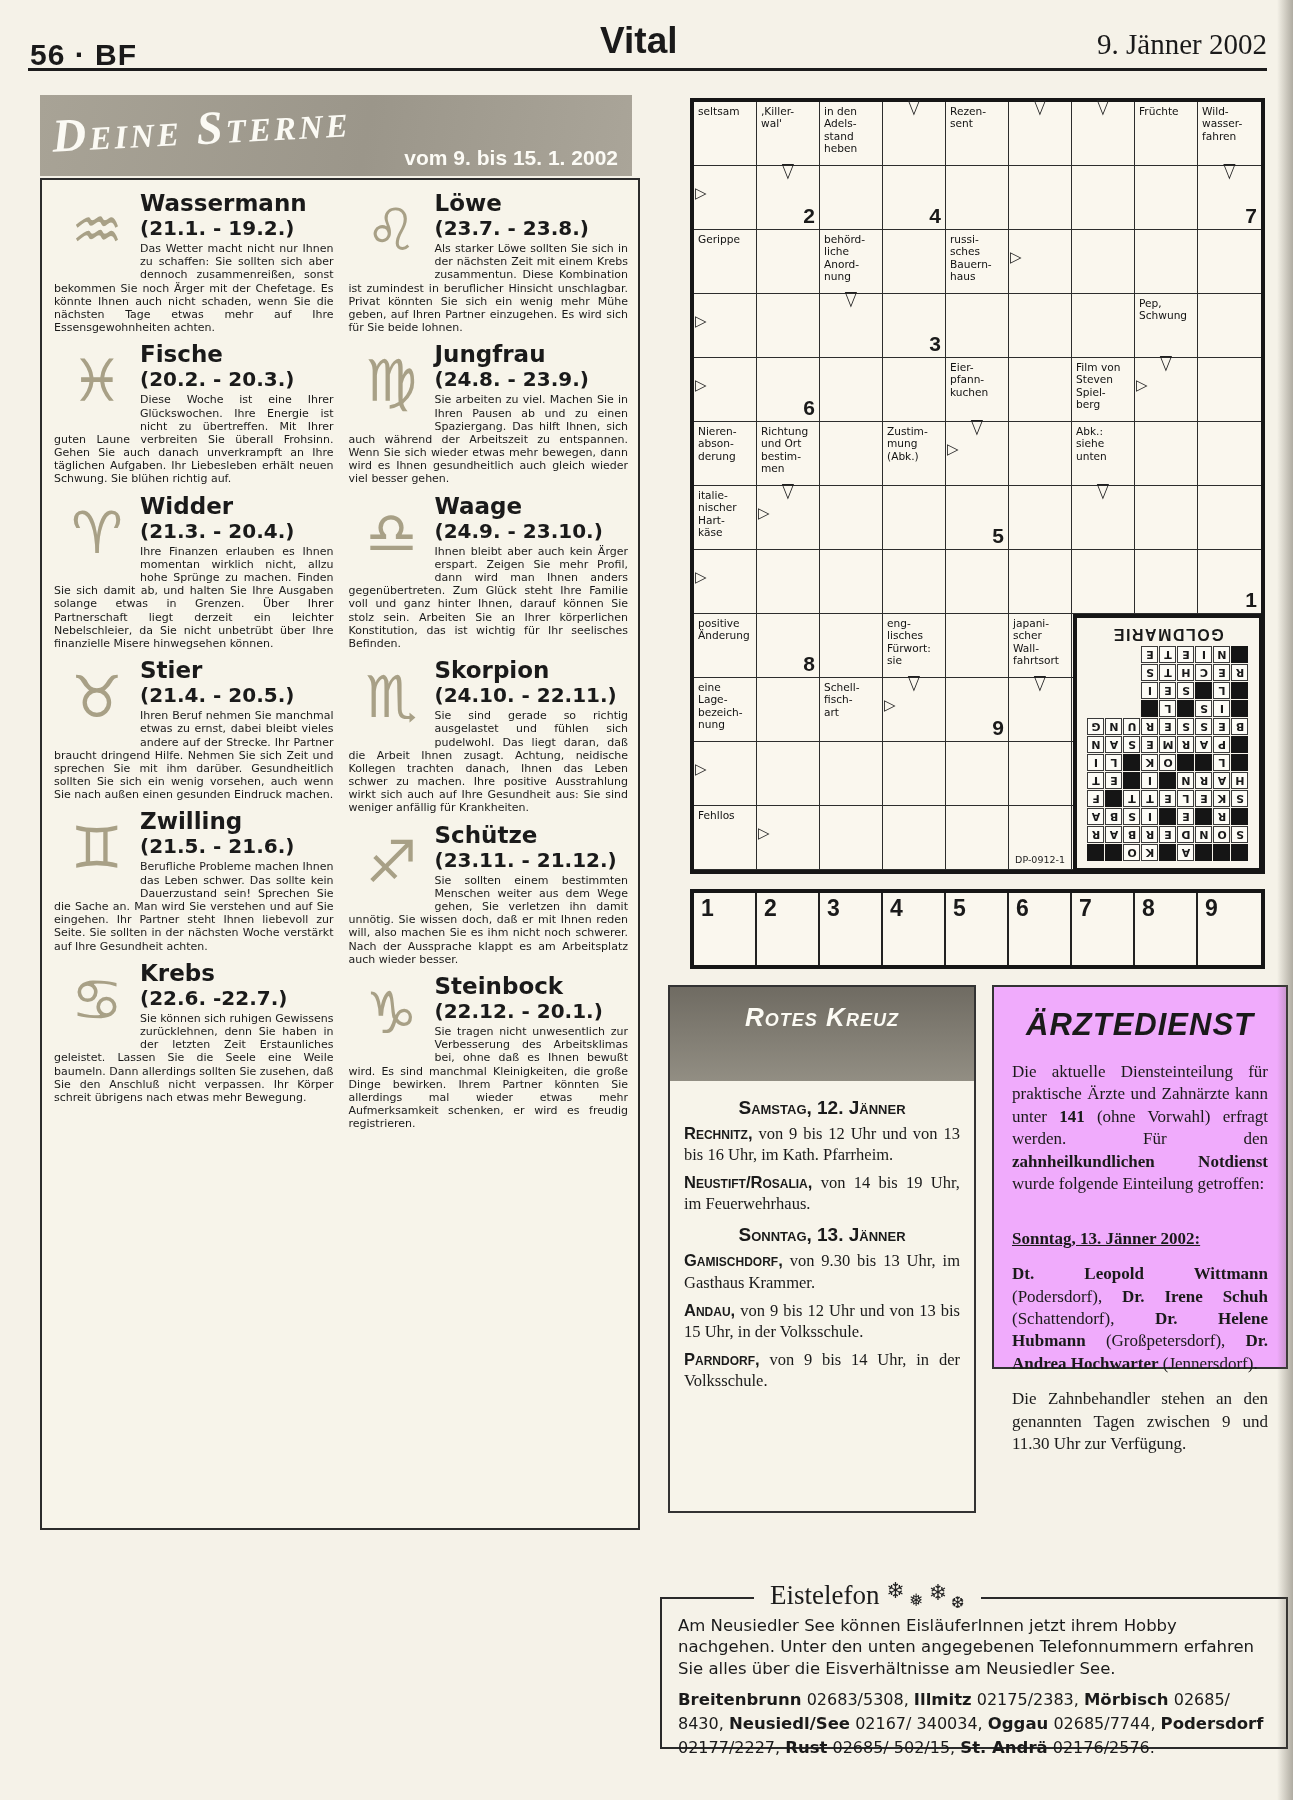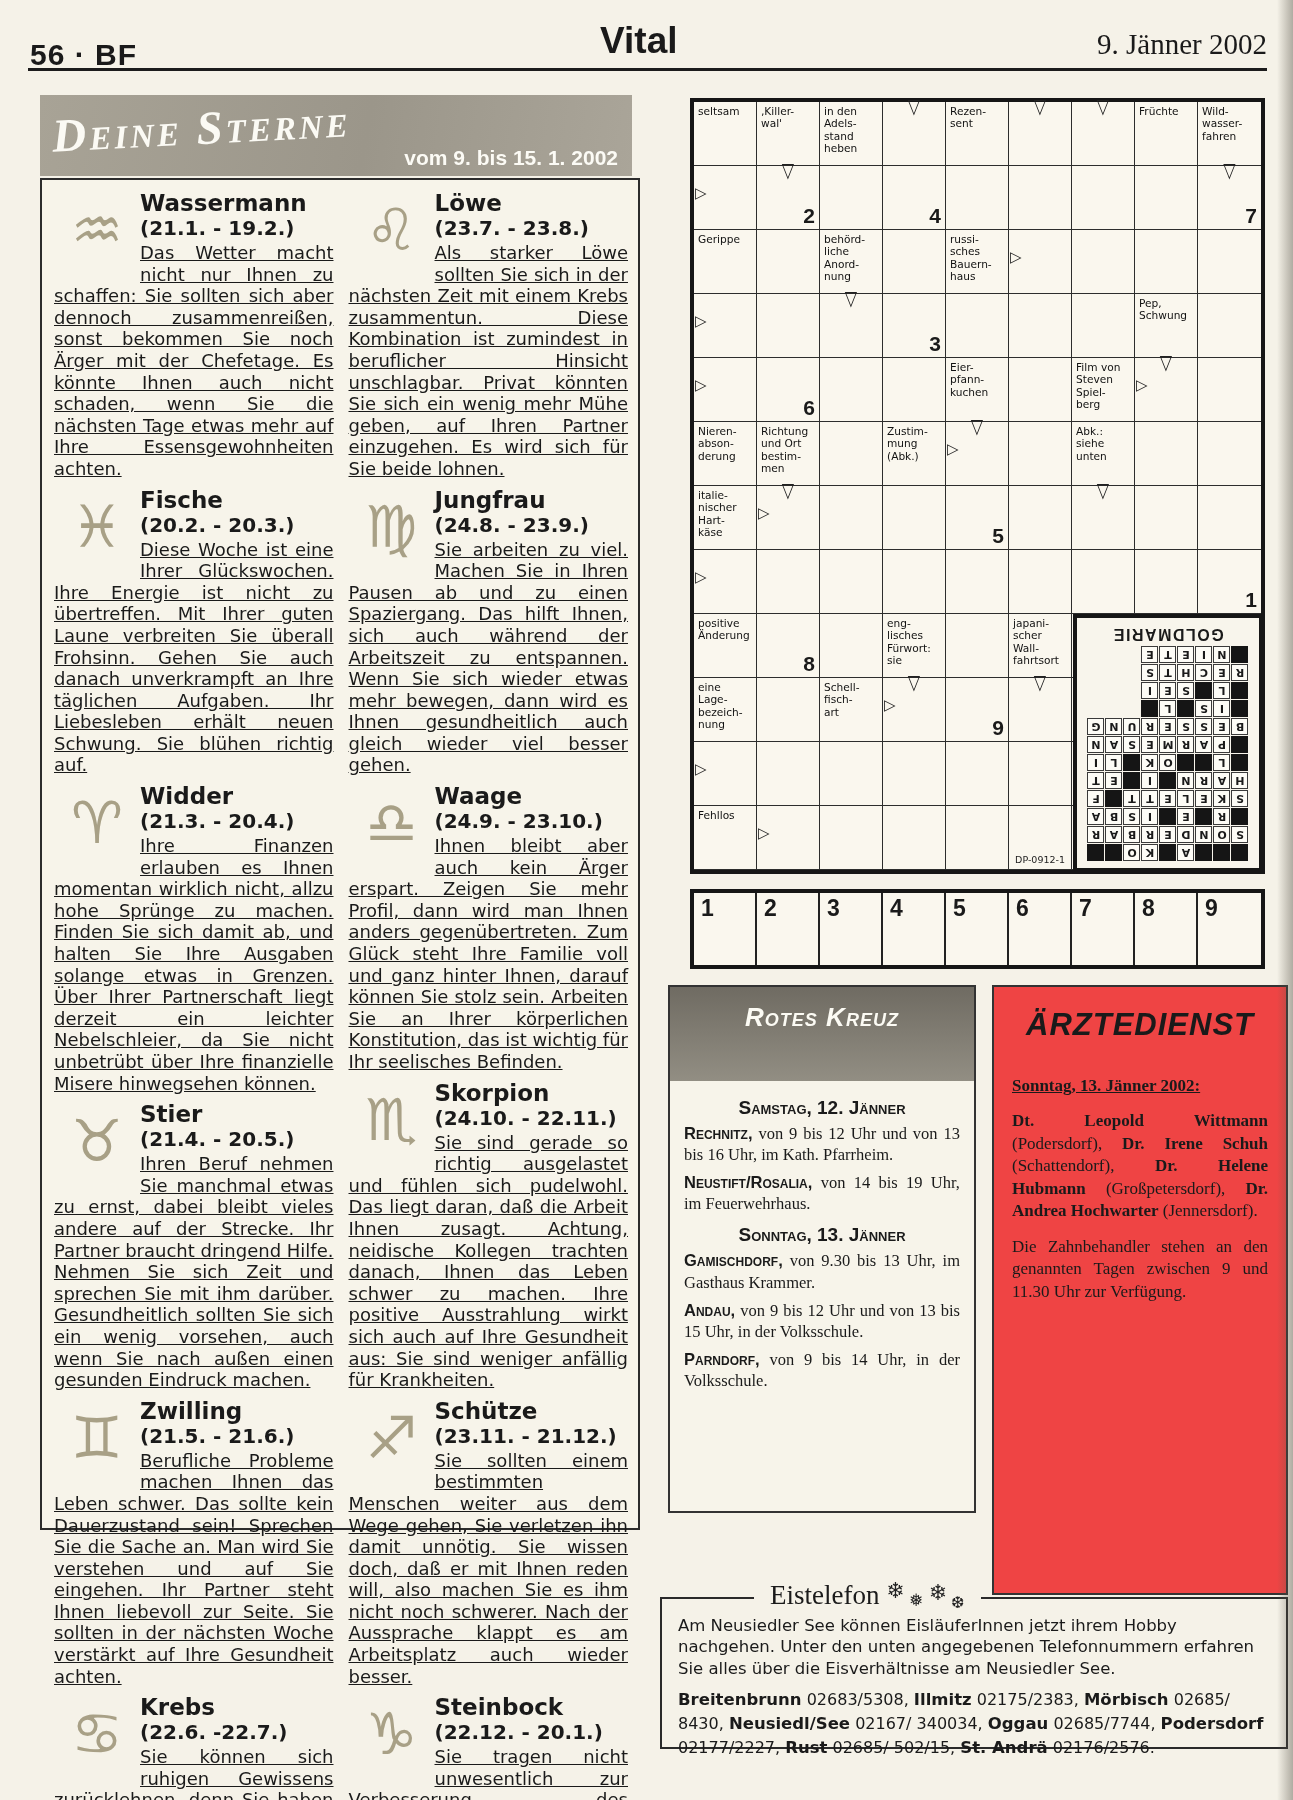--- a/index.html
+++ b/index.html
@@ -17,21 +17,21 @@
   .banner-title{position:absolute;left:12px;top:6px;font-family:"Liberation Serif",serif;font-style:italic;font-weight:bold;font-variant:small-caps;font-size:47px;color:#fbfaf4;transform:rotate(-3deg);letter-spacing:3px;white-space:nowrap;}
   .banner-sub{position:absolute;right:14px;bottom:6px;font:bold 21px "Liberation Sans",sans-serif;color:#fcfbf5;}
 
   
   .stars-box{position:absolute;left:40px;top:178px;width:600px;height:1352px;border:2px solid #2c2c2c;background:#f7f4ea;box-sizing:border-box;padding:10px 10px 6px 12px;display:flex;gap:15px;}
   .stars-col{flex:1;min-width:0;}
   .entry{margin-bottom:7px;}
   .zicon{float:left;width:86px;height:80px;text-align:center;font-size:58px;line-height:80px;color:#a8a086;}
   .entry h3{margin:0;font:bold 23px "DejaVu Sans",sans-serif;letter-spacing:0;}
   .zdates{font:bold 20px "DejaVu Sans",sans-serif;margin:0 0 2px;}
-  .ztext{margin:0;font-size:18px;line-height:1.2;text-align:justify;hyphens:none;text-decoration:underline;}
+  .ztext{margin:0;font-size:11px;line-height:1.2;text-align:justify;hyphens:none;}
   .clr{clear:both;}
 
   
   .cw{position:absolute;left:690px;top:98px;width:567px;height:768px;border:4px solid #161616;background:#faf7ee;box-sizing:content-box;display:grid;grid-template-columns:repeat(9,1fr);grid-auto-rows:64px;}
   .cwc{position:relative;border-right:1px solid #2d2d2d;border-bottom:1px solid #2d2d2d;box-sizing:border-box;}
   .cwc:nth-child(9n){border-right:none;}
   .cw .clue{font-size:10.6px;line-height:1.17;padding:3px 2px 2px 4px;white-space:pre-line;color:#111;}
   .num{position:absolute;right:4px;bottom:1px;font:bold 21px "Liberation Sans",sans-serif;}
   .arr-v{position:absolute;top:-3px;left:50%;transform:translateX(-50%) scaleY(1.25);font-size:16px;color:#222;line-height:1;}
   .arr-r{position:absolute;left:1px;top:32%;font-size:15px;color:#222;line-height:1;}
@@ -55,21 +55,21 @@
   .blood{position:absolute;left:668px;top:985px;width:308px;height:528px;border:2px solid #333;background:#f7f4ea;box-sizing:border-box;}
   .blood-head{height:94px;background:linear-gradient(#6f6b62,#928e83);color:#fcfbf4;text-align:center;font-family:"Liberation Sans",sans-serif;font-style:italic;font-weight:bold;font-variant:small-caps;padding-top:13px;box-sizing:border-box;}
   .blood-head .l1{font-size:26px;letter-spacing:1px;}
   .blood-head .l2{font-size:26px;letter-spacing:1px;margin-top:2px;}
   .blood-body{padding:6px 14px 0 14px;font-family:"Liberation Serif",serif;font-size:16.5px;}
   .day-head{text-align:center;font:bold 19px "Liberation Sans",sans-serif;font-variant:small-caps;margin:10px 0 4px;}
   .bl-item{margin:0 0 7px;line-height:1.28;text-align:justify;}
   .place{font-family:"Liberation Sans",sans-serif;font-weight:bold;font-variant:small-caps;font-size:16.5px;}
 
   
-  .doc{position:absolute;left:992px;top:985px;width:296px;height:610px;border:2px solid #333;background:#ef4444;box-sizing:border-box;padding:16px 18px 0 18px;}
+  .doc{position:absolute;left:992px;top:985px;width:296px;height:384px;border:2px solid #333;background:#f0abfc;box-sizing:border-box;padding:16px 18px 0 18px;}
   .doc-title{text-align:center;font-family:"Liberation Sans",sans-serif;font-style:italic;font-weight:bold;font-size:31px;letter-spacing:1px;margin:4px 0 18px;}
   .doc p{font-family:"Liberation Serif",serif;font-size:17px;line-height:1.32;text-align:justify;margin:0 0 13px;}
   .doc .dhead{font-weight:bold;text-decoration:underline;text-align:left;margin-top:32px;}
 
   
   .ice{position:absolute;left:660px;top:1597px;width:628px;height:152px;border:2.5px solid #2a2a2a;background:#f5f2e8;box-sizing:border-box;padding:16px 16px 8px 16px;}
   .ice-title{position:absolute;top:-21px;left:92px;background:#f5f2e8;padding:0 16px;font:27px "Liberation Serif",serif;white-space:nowrap;}
   .flake{color:#222;}
   .flake:nth-of-type(1){font-size:22px;vertical-align:6px;}
   .flake:nth-of-type(2){font-size:17px;vertical-align:-2px;}
@@ -579,20 +579,21 @@
       <p class="bl-item"><span class="place">Neustift/Rosalia,</span> von 14 bis 19 Uhr, im Feuerwehrhaus.</p>
       <div class="day-head">Sonntag, 13. Jänner</div>
       <p class="bl-item"><span class="place">Gamischdorf,</span> von 9.30 bis 13 Uhr, im Gasthaus Krammer.</p>
       <p class="bl-item"><span class="place">Andau,</span> von 9 bis 12 Uhr und von 13 bis 15 Uhr, in der Volksschule.</p>
       <p class="bl-item"><span class="place">Parndorf,</span> von 9 bis 14 Uhr, in der Volksschule.</p>
     </div>
 </div>
 
 <div class="doc">
   <div class="doc-title">ÄRZTEDIENST</div>
+  <p id="doc-p1"><span>Die aktuelle Diensteinteilung für praktische Ärzte und Zahnärzte kann unter </span><b>141</b><span> (ohne Vorwahl) erfragt werden. Für den </span><b>zahnheilkundlichen Notdienst</b><span> wurde folgende Einteilung getroffen:</span></p>
   <p class="dhead">Sonntag, 13. Jänner 2002:</p>
   <p id="doc-p2"><b>Dt. Leopold Wittmann</b><span> (Podersdorf), </span><b>Dr. Irene Schuh</b><span> (Schattendorf), </span><b>Dr. Helene Hubmann</b><span> (Großpetersdorf), </span><b>Dr. Andrea Hochwarter</b><span> (Jennersdorf).</span></p>
   <p>Die Zahnbehandler stehen an den genannten Tagen zwischen 9 und 11.30 Uhr zur Verfügung.</p>
 </div>
 
 <div class="ice">
   <div class="ice-title">
     <span>Eistelefon</span>
     <span id="flakes"><span class="flake"> ❄</span><span class="flake"> ❅</span><span class="flake"> ❄</span><span class="flake"> ❆</span></span>
   </div>

